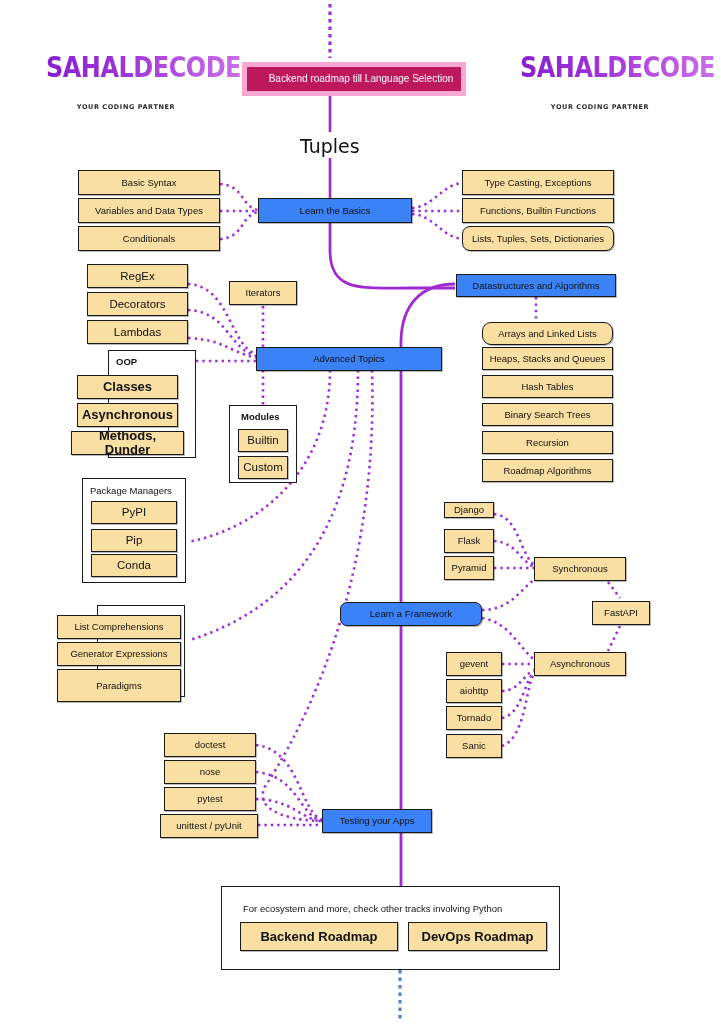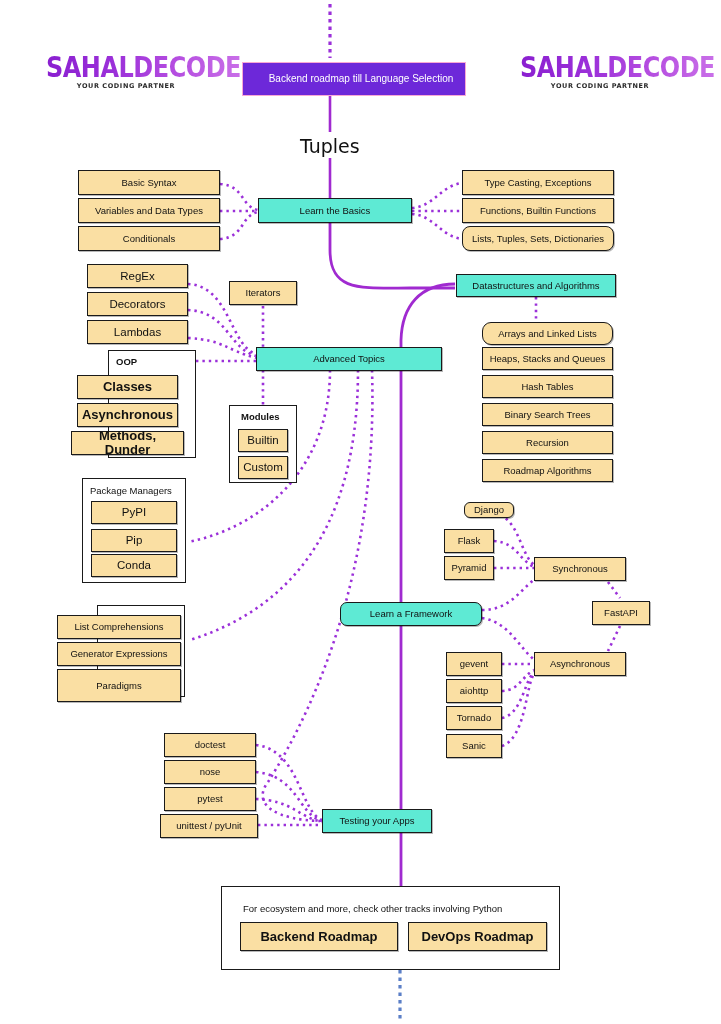--- a/index.html
+++ b/index.html
@@ -39,45 +39,45 @@
     -webkit-text-fill-color: transparent;
     transform: scaleY(1.15);
     display: inline-block;
   }
   .logo-sub {
     font-family: "DejaVu Sans", sans-serif;
     font-size: 6.5px;
     font-weight: bold;
     letter-spacing: 0.6px;
     color: #2a2a2a;
-    margin-top: 0;
+    margin-top: 21px;
   }
   
   .node {
     position: absolute;
     background: #fadfa3;
     border: 1.6px solid #1a1a1a;
     color: #111;
     display: flex;
     align-items: center;
     justify-content: center;
     text-align: center;
     font-size: 9.5px;
     line-height: 1.05;
     box-shadow: 1px 1px 0 rgba(0,0,0,0.28);
     padding: 0 3px;
   }
   .node.yellow {
-    background: #5eead4;
+    background: #3b82f6;
   }
   .node.big { font-size: 13px; font-weight: bold; }
   .node.med { font-size: 11.5px; }
   .node.hdr {
-    background: #6d28d9;
-    border: 1px solid #f9a8d4;
+    background: #be185d;
+    border: 5px solid #f9a8d4;
     color: #ffffff;
     font-size: 10px;
     box-shadow: none;
     padding-left: 17px;
   }
   
   .group {
     position: absolute;
     background: #ffffff;
     border: 1.8px solid #1a1a1a;
@@ -231,21 +231,21 @@
 
   <div class="node" style="left:482px; top:322px; width:131px; height:23px;border-radius:9px;">Arrays and Linked Lists</div>
   <div class="node" style="left:482px; top:347px; width:131px; height:23px;">Heaps, Stacks and Queues</div>
   <div class="node" style="left:482px; top:375px; width:131px; height:23px;">Hash Tables</div>
   <div class="node" style="left:482px; top:403px; width:131px; height:23px;">Binary Search Trees</div>
   <div class="node" style="left:482px; top:431px; width:131px; height:23px;">Recursion</div>
   <div class="node" style="left:482px; top:459px; width:131px; height:23px;">Roadmap Algorithms</div>
 
   <div class="node yellow" style="left:340px; top:602px; width:142px; height:24px;border-radius:7px;">Learn a Framework</div>
 
-  <div class="node" style="left:464px; top:502px; width:50px; height:16px;border-radius:6px;">Django</div>
+  <div class="node" style="left:444px; top:502px; width:50px; height:16px;">Django</div>
   <div class="node" style="left:444px; top:529px; width:50px; height:24px;">Flask</div>
   <div class="node" style="left:444px; top:556px; width:50px; height:24px;">Pyramid</div>
 
   <div class="node" style="left:534px; top:557px; width:92px; height:24px;">Synchronous</div>
   <div class="node" style="left:592px; top:601px; width:58px; height:24px;">FastAPI</div>
   <div class="node" style="left:534px; top:652px; width:92px; height:24px;">Asynchronous</div>
 
   <div class="node" style="left:446px; top:652px; width:56px; height:24px;">gevent</div>
   <div class="node" style="left:446px; top:679px; width:56px; height:24px;">aiohttp</div>
   <div class="node" style="left:446px; top:706px; width:56px; height:24px;">Tornado</div>

